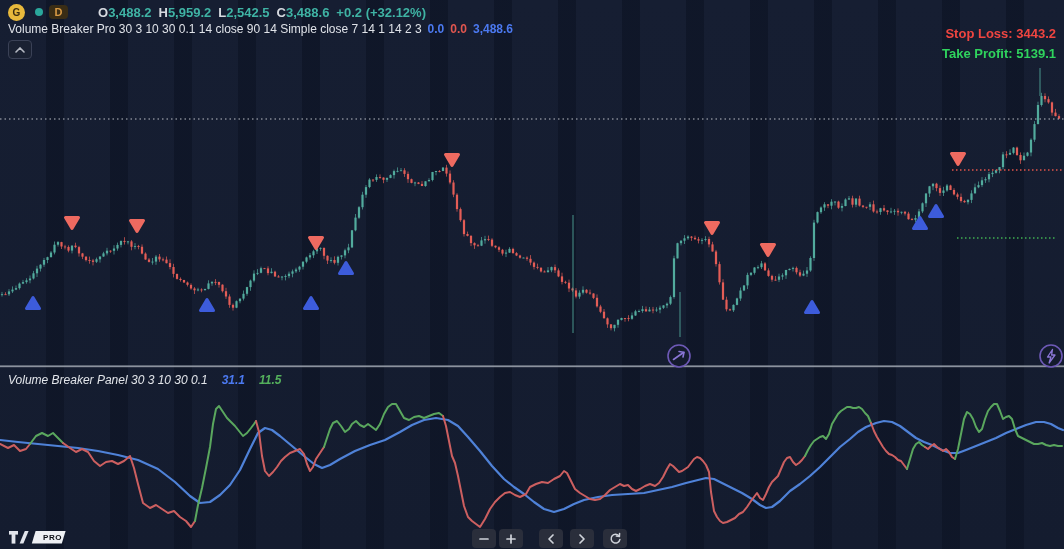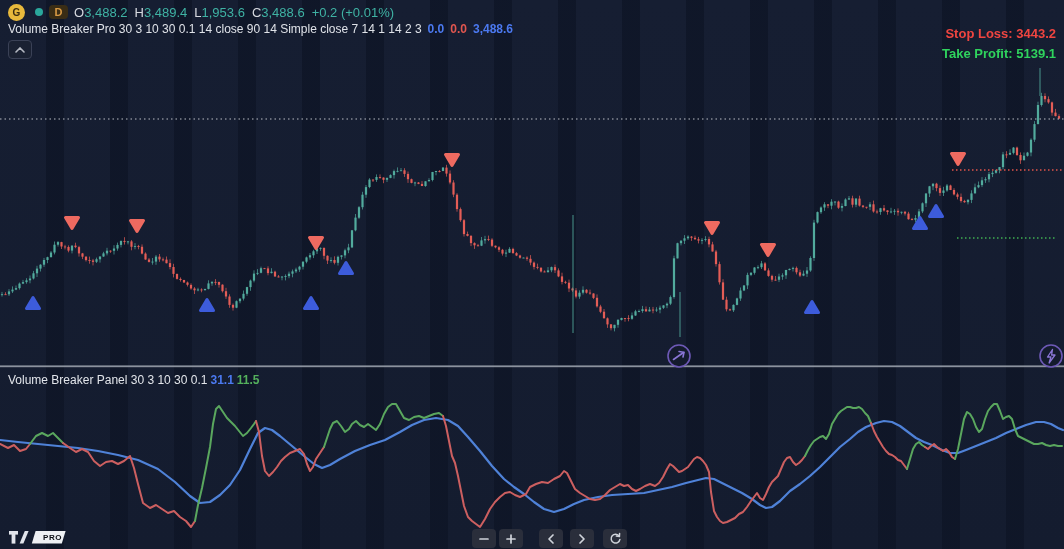--- a/index.html
+++ b/index.html
@@ -13,30 +13,30 @@
       linear-gradient(#161e32,#141c2f);
   }
   svg.chart{position:absolute;left:0;top:0;}
   .legend-row{position:absolute;left:8px;display:flex;align-items:center;gap:6px;white-space:nowrap;}
   .row1{top:3px;height:18px;font-size:13px;color:#e6e8ec;}
   .row2{top:21px;height:16px;font-size:12px;color:#dfe2e8;text-align:right;}
   .sym-logo{width:17px;height:17px;border-radius:50%;background:#e8b93c;display:inline-flex;align-items:center;justify-content:center;color:#3a2c10;font-size:10px;font-weight:bold;}
   .title{font-weight:600;letter-spacing:.1px;}
   .status-dot{width:8px;height:8px;border-radius:50%;background:#2aa79b;margin-left:4px;}
   .interval-badge{min-width:11px;padding:1px 4px;border-radius:4px;background:#3a2d15;color:#d89a44;font-size:11px;font-weight:700;text-align:center;}
-  .ohlc{display:flex;gap:7px;margin-left:0;}
+  .ohlc{display:flex;gap:7px;margin-left:24px;font-weight:bold;}
   .ohlc .lbl{color:#d7dae0;}
   .val-teal{color:#3fb3a4;}
   .v-blue{color:#4b79f0;font-weight:600;}
   .v-red{color:#e0564f;font-weight:600;}
   .collapse-btn{position:absolute;left:8px;top:40px;width:22px;height:17px;border:1px solid #3a4156;border-radius:4px;background:#1b2232e0;display:flex;align-items:center;justify-content:center;cursor:pointer;}
   .risk-labels{position:absolute;right:8px;top:24px;text-align:right;font-size:13px;font-weight:700;line-height:20px;}
   .stop-loss{color:#ef4540;margin-left:40px;}
   .take-profit{color:#2fd35d;}
-  .panel-legend{position:absolute;left:8px;top:373px;font-size:12px;color:#e2e5ea;display:flex;gap:3px;white-space:nowrap;}
+  .panel-legend{position:absolute;left:8px;top:373px;font-size:12px;color:#e2e5ea;display:flex;gap:14px;white-space:nowrap;font-style:italic;}
   .controls{position:absolute;left:472px;top:529px;display:flex;align-items:center;}
   .ctl-btn{width:24px;height:19px;border:none;border-radius:4px;background:#2a2e3b;display:flex;align-items:center;justify-content:center;cursor:pointer;padding:0;}
   .ctl-btn svg{display:block;}
   .m3{margin-left:3px;} .m16{margin-left:16px;} .m7{margin-left:7px;} .m9{margin-left:9px;}
   .tv-logo{position:absolute;left:6px;top:527px;}
   .pro-text{font-size:8px;font-weight:700;fill:#0c0f16;letter-spacing:.6px;}
 </style>
 </head>
 <body>
 
@@ -704,24 +704,24 @@
       <path d="M1052.5 349.5 L1047.5 357 h3.4 l-1.8 6 L1055 355 h-3.4 z" fill="none" stroke="#8a76d6" stroke-width="1.3" stroke-linejoin="round"></path>
     </g>
   </svg>
 
   <div class="legend-row row1">
     <span class="sym-logo">G</span>
     <span class="status-dot"></span>
     <span class="interval-badge">D</span>
     <span class="ohlc">
       <span><span class="lbl">O</span><span class="val-teal">3,488.2</span></span>
-      <span><span class="lbl">H</span><span class="val-teal">3,489.4</span></span>
-      <span><span class="lbl">L</span><span class="val-teal">1,953.6</span></span>
+      <span><span class="lbl">H</span><span class="val-teal">5,959.2</span></span>
+      <span><span class="lbl">L</span><span class="val-teal">2,542.5</span></span>
       <span><span class="lbl">C</span><span class="val-teal">3,488.6</span></span>
-      <span class="val-teal">+0.2 (+0.01%)</span>
+      <span class="val-teal">+0.2 (+32.12%)</span>
     </span>
   </div>
 
   <div class="legend-row row2">
     <span>Volume Breaker Pro 30 3 10 30 0.1 14 close 90 14 Simple close 7 14 1 14 2 3</span>
     <span class="v-blue">0.0</span>
     <span class="v-red">0.0</span>
     <span class="v-blue">3,488.6</span>
   </div>
 

